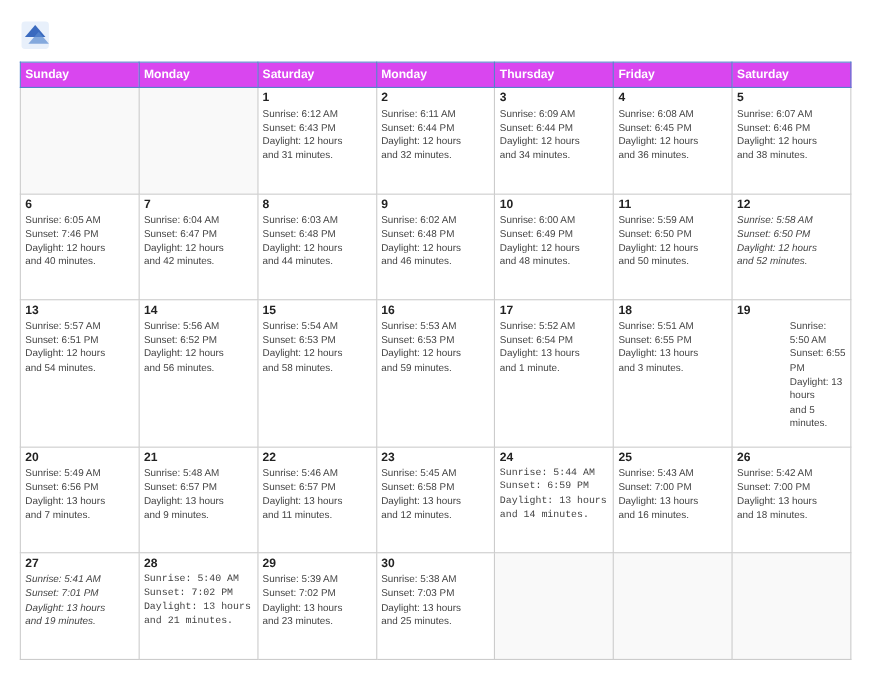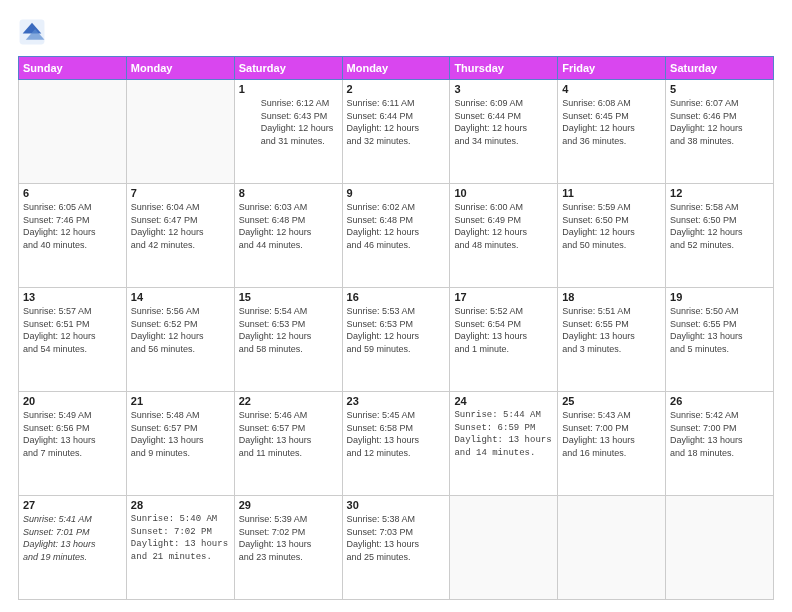--- a/index.html
+++ b/index.html
@@ -124,21 +124,21 @@
           <th>Friday</th>
           <th>Saturday</th>
         </tr>
     </thead>
     <tbody id="calendar-body">
     <tr>
           <td class="empty"></td>
           <td class="empty"></td>
           <td>
             <div class="day-num">1</div>
-            <div class="day-info" style="white-space: pre-line; margin-left: 22px;">Sunrise: 6:12 AM
+            <div class="day-info" style="white-space: pre-line;">Sunrise: 6:12 AM
 Sunset: 6:43 PM
 Daylight: 12 hours
 and 31 minutes.</div>
           </td>
           <td>
             <div class="day-num">2</div>
             <div class="day-info" style="white-space: pre-line;">Sunrise: 6:11 AM
 Sunset: 6:44 PM
 Daylight: 12 hours
 and 32 minutes.</div>
@@ -203,21 +203,21 @@
           </td>
           <td>
             <div class="day-num">11</div>
             <div class="day-info" style="white-space: pre-line;">Sunrise: 5:59 AM
 Sunset: 6:50 PM
 Daylight: 12 hours
 and 50 minutes.</div>
           </td>
           <td>
             <div class="day-num">12</div>
-            <div class="day-info" style="white-space: pre-line;">Sunrise: 5:58 AM
+            <div class="day-info" style="white-space: pre-line; font-style: italic;">Sunrise: 5:58 AM
 Sunset: 6:50 PM
 Daylight: 12 hours
 and 52 minutes.</div>
           </td>
         </tr>
         <tr>
           <td>
             <div class="day-num">13</div>
             <div class="day-info" style="white-space: pre-line;">Sunrise: 5:57 AM
 Sunset: 6:51 PM
@@ -254,21 +254,21 @@
           </td>
           <td>
             <div class="day-num">18</div>
             <div class="day-info" style="white-space: pre-line;">Sunrise: 5:51 AM
 Sunset: 6:55 PM
 Daylight: 13 hours
 and 3 minutes.</div>
           </td>
           <td>
             <div class="day-num">19</div>
-            <div class="day-info" style="white-space: pre-line;">Sunrise: 5:50 AM
+            <div class="day-info" style="white-space: pre-line; margin-left: 48px;">Sunrise: 5:50 AM
 Sunset: 6:55 PM
 Daylight: 13 hours
 and 5 minutes.</div>
           </td>
         </tr>
         <tr>
           <td>
             <div class="day-num">20</div>
             <div class="day-info" style="white-space: pre-line;">Sunrise: 5:49 AM
 Sunset: 6:56 PM

